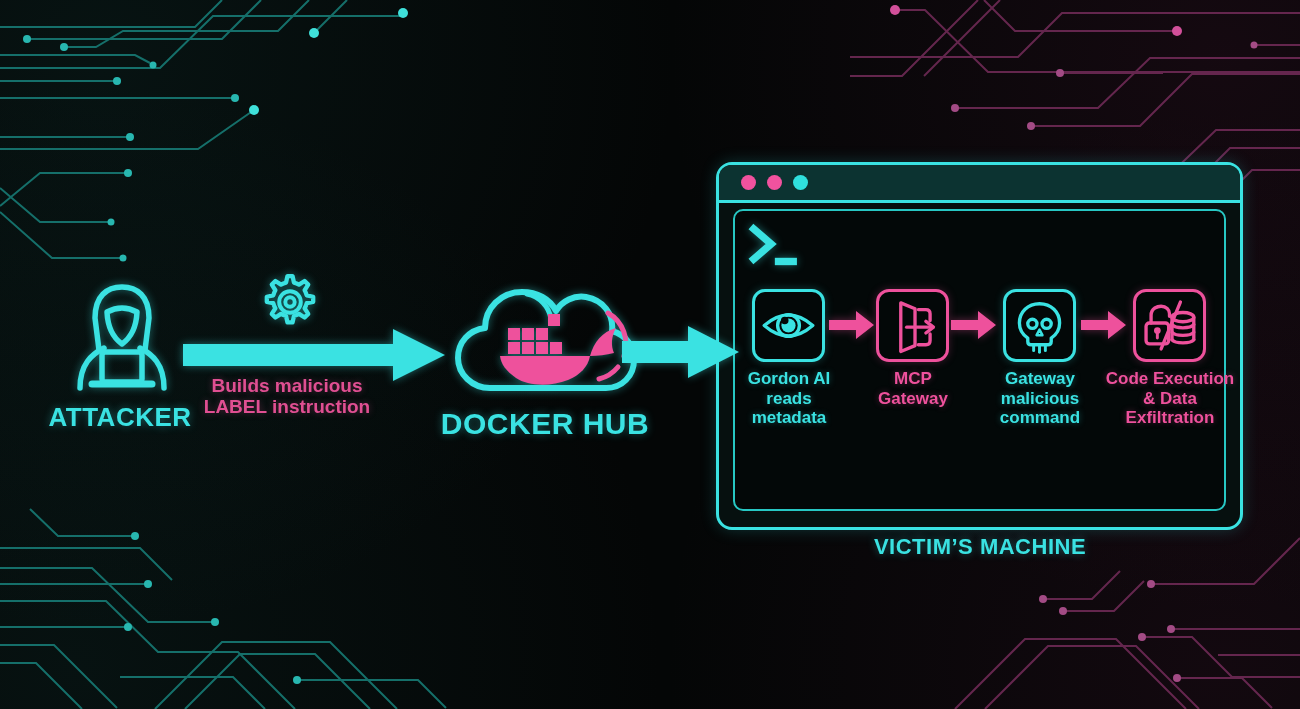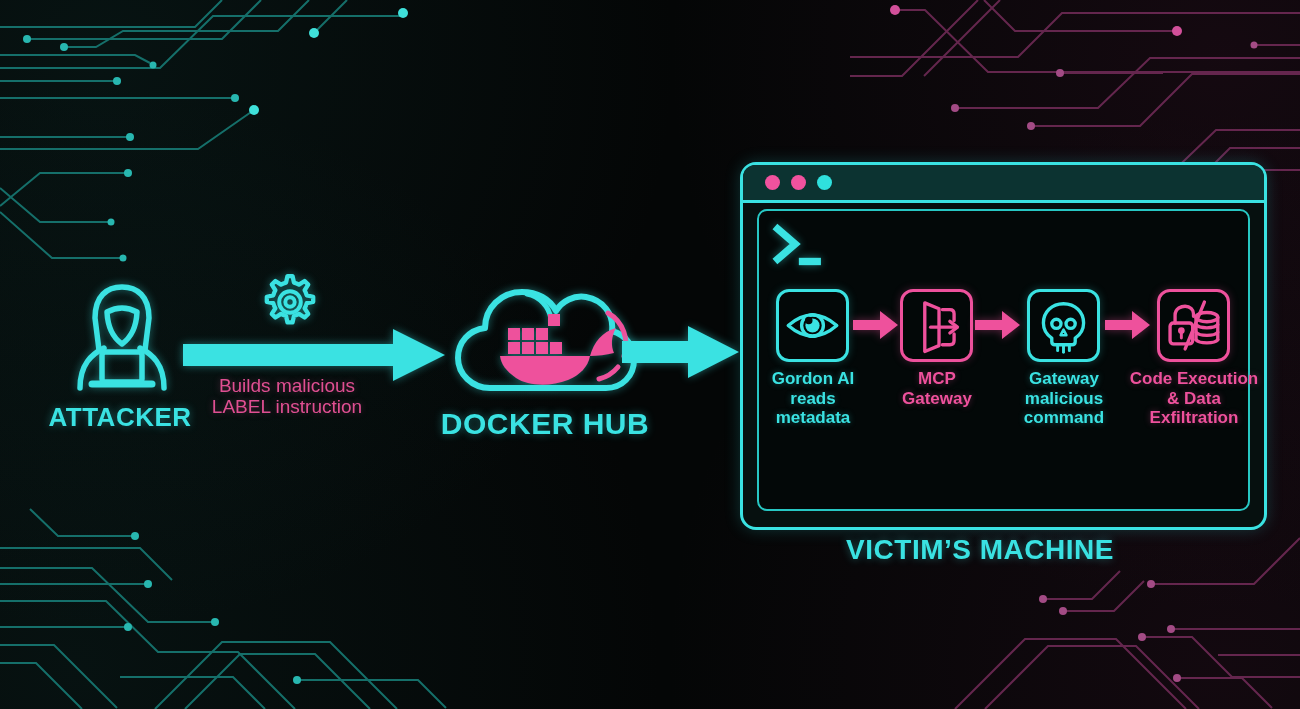--- a/index.html
+++ b/index.html
@@ -27,29 +27,29 @@
   }
   .abs{position:absolute}
   svg{display:block;overflow:visible}
   .glow-c{filter:drop-shadow(0 0 4px rgba(58,226,226,.45))}
   .glow-p{filter:drop-shadow(0 0 4px rgba(238,81,156,.40))}
   .big-label{
     font-weight:bold;color:var(--cyan);text-align:center;
     text-shadow:0 0 8px rgba(58,226,226,.4);letter-spacing:.5px;
   }
   .caption{
-    font-weight:normal;color:#e04f92;text-align:center;font-size:19px;line-height:21px;
+    font-weight:bold;color:#e04f92;text-align:center;font-size:19px;line-height:21px;
     text-shadow:0 0 7px rgba(224,79,146,.35);
   }
   .caption span{display:block}
   
   .window{
     left:716px;top:162px;width:527px;height:368px;
     border:3px solid var(--cyan);border-radius:16px;
-    background:#06100f;box-shadow:0 0 16px rgba(47,215,212,.22);margin-left:24px;
+    background:#06100f;box-shadow:0 0 16px rgba(47,215,212,.22);
   }
   .titlebar{
     height:38px;background:var(--titlebar);border-bottom:3px solid var(--cyan);
     border-radius:12px 12px 0 0;display:flex;align-items:center;padding-left:22px;gap:11px;
   }
   .dot{width:15px;height:15px;border-radius:50%;display:inline-block}
   .dot.pink{background:#f1529e}
   .dot.cyan{background:#2fe0dd}
   .panel{
     position:absolute;left:14px;top:44px;right:14px;bottom:16px;
@@ -61,21 +61,21 @@
   .step-box.cyan{border:3.5px solid var(--cyan);box-shadow:0 0 8px rgba(58,226,226,.25)}
   .step-box.pink{border:3.5px solid var(--pink);box-shadow:0 0 8px rgba(238,81,156,.25)}
   .step-box svg{width:100%;height:100%}
   .step-label{
     position:absolute;width:130px;top:158px;text-align:center;
     font-size:17px;line-height:19.5px;font-weight:bold;
   }
   .step-label.cyan{color:var(--cyan);text-shadow:0 0 6px rgba(58,226,226,.35)}
   .step-label.pink{color:var(--pink);text-shadow:0 0 6px rgba(238,81,156,.35)}
   .step-label span{display:block}
-  .victim-label{left:830px;top:534px;width:300px;font-size:28px}
+  .victim-label{left:830px;top:534px;width:300px;font-size:22px}
 </style>
 </head>
 <body>
 
 <div class="stage">
 
   <svg class="abs" width="1300" height="709" viewBox="0 0 1300 709" style="left:0;top:0">
     <g fill="none" stroke="var(--cyan-dim)" stroke-width="2" opacity="0.9">
       <path d="M0,27 H195 L222,0"></path>
       <path d="M27,39 H222 L261,0"></path>

